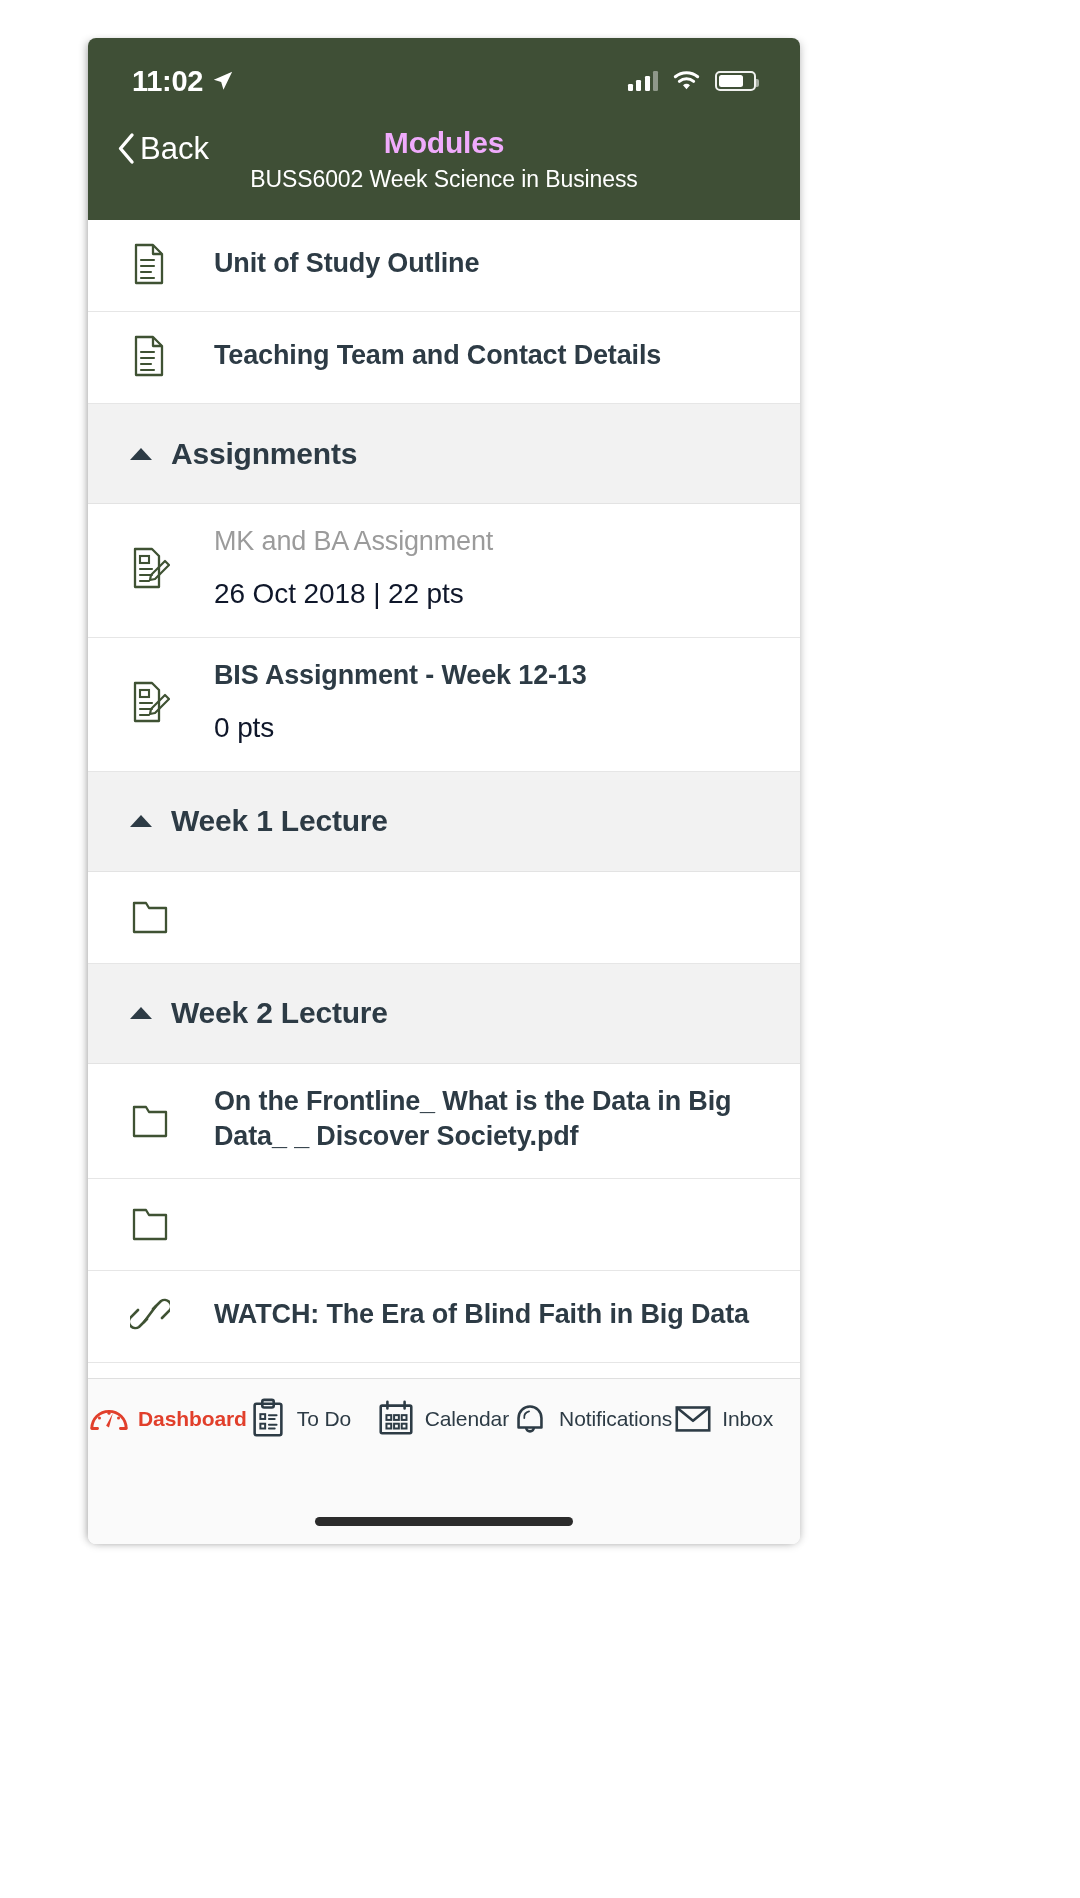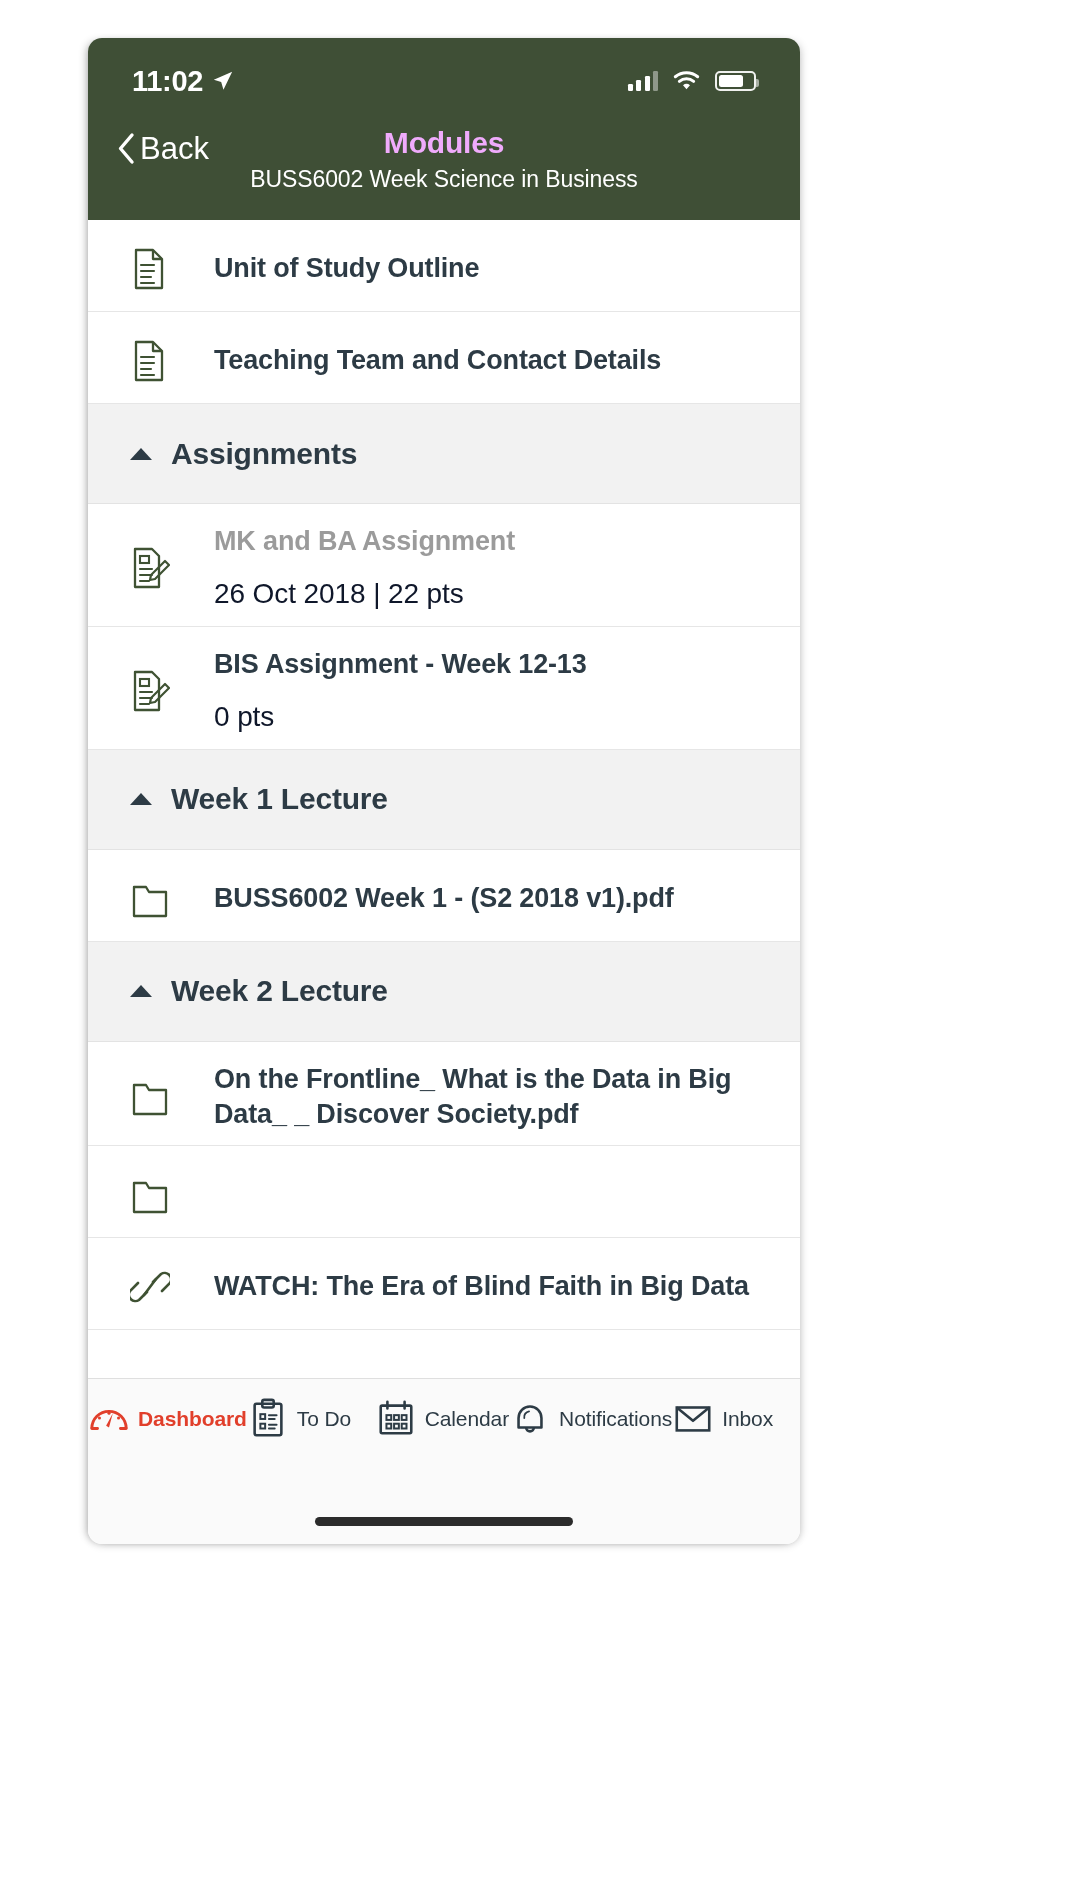--- a/index.html
+++ b/index.html
@@ -15,21 +15,21 @@
     width:1080px; height:1898px;
     background:#ffffff;
   }
 
   
   .device {
     position:absolute;
     left:88px; top:38px;
     width:712px; height:1506px;
     background:#ffffff;
-    border-radius:14px;
+    border-radius:8px;
     box-shadow: -5px 0 8px -4px rgba(0,0,0,0.30),
                  5px 0 8px -4px rgba(0,0,0,0.18),
                  0 4px 10px -4px rgba(0,0,0,0.22);
     overflow:hidden;
     display:flex;
     flex-direction:column;
   }
 
   
   .statusbar {
@@ -159,21 +159,21 @@
     letter-spacing:-0.2px;
     line-height:1.2;
   }
 
   .row {
     background:#ffffff;
     border-bottom:1px solid #E6E6E6;
     display:flex;
     align-items:center;
     min-height:92px;
-    padding:20px 34px 13px 42px;
+    padding:20px 34px 24px 42px;
     cursor:pointer;
   }
   .row-icon {
     flex:0 0 auto;
     width:56px;
     display:flex;
     align-items:center;
     justify-content:flex-start;
     margin-right:28px;
   }
@@ -181,21 +181,21 @@
   .row-body { flex:1 1 auto; min-width:0; }
   .row-title {
     font-size:27px;
     font-weight:bold;
     color:#2D3B45;
     line-height:1.30;
     letter-spacing:-0.15px;
   }
   .row-title.muted {
     color:#9B9B9B;
-    font-weight:bold;
+    font-weight:normal;
   }
   .row-sub {
     font-size:28px;
     color:#0f172a;
     line-height:1.35;
     margin-top:16px;
     letter-spacing:-0.1px;
   }
 
   
@@ -363,23 +363,20 @@
         <div class="section-header">
           <span class="sec-caret"></span>
           <span class="sec-title">Week 1 Lecture</span>
         </div>
         <div class="row">
           <span class="row-icon">
             <svg viewBox="0 0 40 44" width="40" height="44">
               <path d="M4 10 h12 l3 5 h17 v24 h-32 z" fill="none" stroke="#3F5233" stroke-width="2.3" stroke-linejoin="round"></path>
             </svg>
           </span>
-          <div class="row-body">
-            <div class="row-title">BUSS6002 Week 1 - (S2 2018 v1).pdf</div>
-          </div>
         </div>
         <div class="section-header">
           <span class="sec-caret"></span>
           <span class="sec-title">Week 2 Lecture</span>
         </div>
         <div class="row">
           <span class="row-icon">
             <svg viewBox="0 0 40 44" width="40" height="44">
               <path d="M4 10 h12 l3 5 h17 v24 h-32 z" fill="none" stroke="#3F5233" stroke-width="2.3" stroke-linejoin="round"></path>
             </svg>

